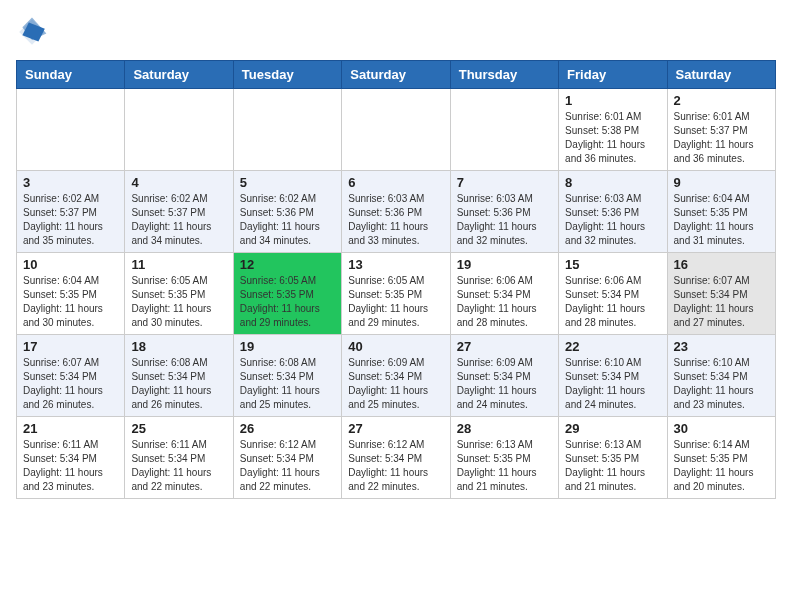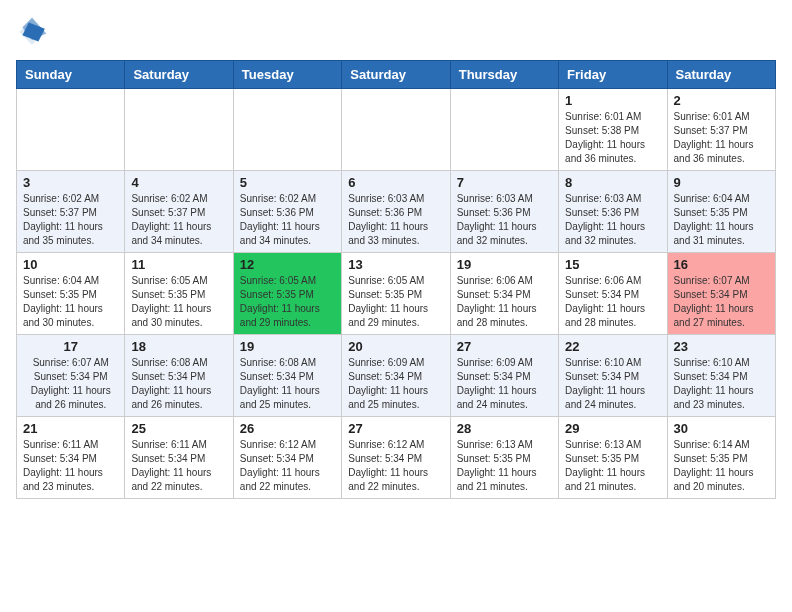--- a/index.html
+++ b/index.html
@@ -218,48 +218,48 @@
           <div class="day-info" style="white-space: pre-line;">Sunrise: 6:06 AM
 Sunset: 5:34 PM
 Daylight: 11 hours and 28 minutes.</div>
         </td>
         <td style="background: rgb(255, 255, 255);">
           <span class="day-num">15</span>
           <div class="day-info" style="white-space: pre-line;">Sunrise: 6:06 AM
 Sunset: 5:34 PM
 Daylight: 11 hours and 28 minutes.</div>
         </td>
-        <td style="background: #fca5a5;">
+        <td style="background: #e5e5e5;">
           <span class="day-num">16</span>
           <div class="day-info" style="white-space: pre-line;">Sunrise: 6:07 AM
 Sunset: 5:34 PM
 Daylight: 11 hours and 27 minutes.</div>
         </td>
       </tr>
       <tr>
-        <td style="background: rgb(238, 242, 250); text-align: center;">
+        <td style="background: rgb(238, 242, 250);">
           <span class="day-num">17</span>
           <div class="day-info" style="white-space: pre-line;">Sunrise: 6:07 AM
 Sunset: 5:34 PM
 Daylight: 11 hours and 26 minutes.</div>
         </td>
         <td style="background: rgb(238, 242, 250);">
           <span class="day-num">18</span>
           <div class="day-info" style="white-space: pre-line;">Sunrise: 6:08 AM
 Sunset: 5:34 PM
 Daylight: 11 hours and 26 minutes.</div>
         </td>
         <td style="background: rgb(238, 242, 250);">
           <span class="day-num">19</span>
           <div class="day-info" style="white-space: pre-line;">Sunrise: 6:08 AM
 Sunset: 5:34 PM
 Daylight: 11 hours and 25 minutes.</div>
         </td>
         <td style="background: rgb(238, 242, 250);">
-          <span class="day-num">20</span>
+          <span class="day-num">40</span>
           <div class="day-info" style="white-space: pre-line;">Sunrise: 6:09 AM
 Sunset: 5:34 PM
 Daylight: 11 hours and 25 minutes.</div>
         </td>
         <td style="background: rgb(238, 242, 250);">
           <span class="day-num">27</span>
           <div class="day-info" style="white-space: pre-line;">Sunrise: 6:09 AM
 Sunset: 5:34 PM
 Daylight: 11 hours and 24 minutes.</div>
         </td>

